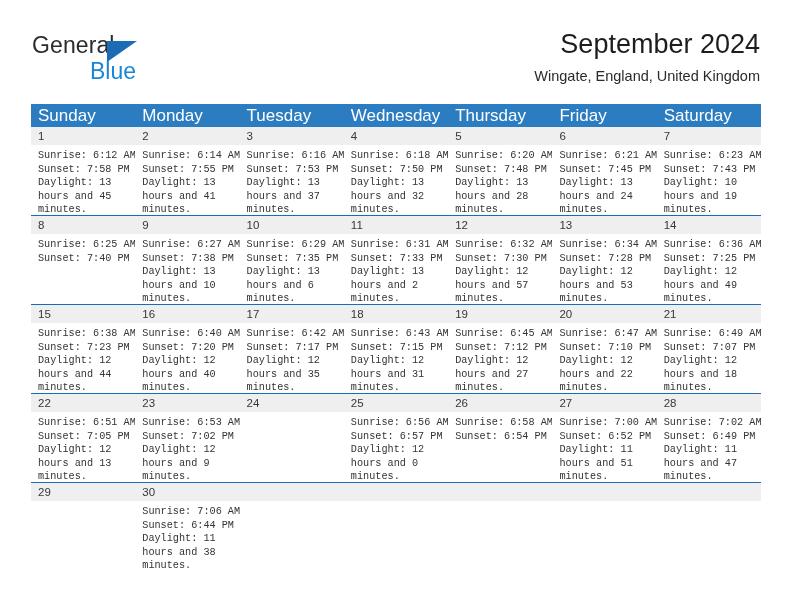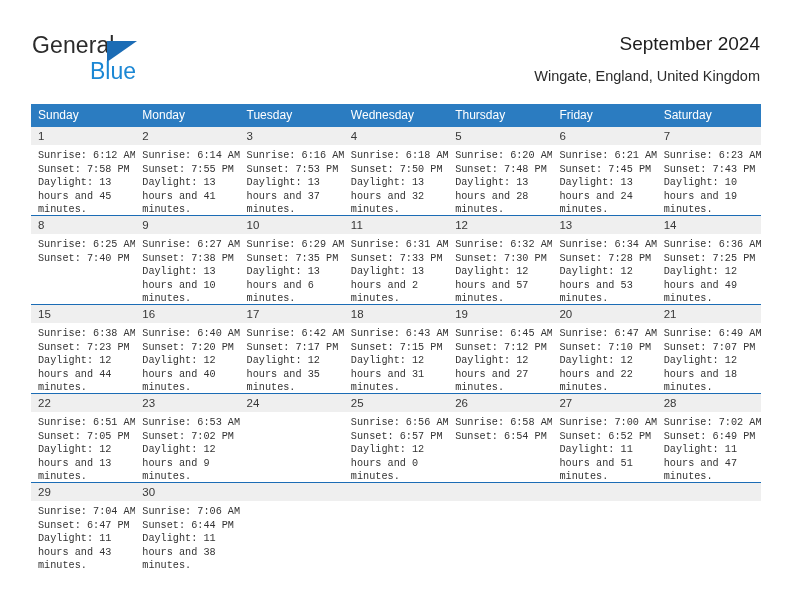--- a/index.html
+++ b/index.html
@@ -65,21 +65,21 @@
     line-height: 25px;
   }
 
   .title-block {
     position: absolute;
     right: 32px;
     top: 28px;
     text-align: right;
   }
   .cal-title {
-    font-size: 19px;
+    font-size: 27px;
     color: #1d1d1d;
     line-height: 32px;
     font-weight: normal;
     margin: 0;
     white-space: nowrap;
   }
   .cal-subtitle {
     font-size: 14.5px;
     color: #2b2b2b;
     line-height: 20px;
@@ -98,21 +98,21 @@
 
   .weekday-row {
     display: flex;
     width: 100%;
     background: #2b7cc1;
   }
   .weekday {
     flex: 1 1 0;
     box-sizing: border-box;
     padding: 4px 0 4px 7px;
-    font-size: 12px;
+    font-size: 17px;
     color: #ffffff;
     line-height: 15px;
     white-space: nowrap;
     overflow: hidden;
   }
 
   .week-row {
     display: flex;
     width: 100%;
     border-top: 1.6px solid #1b6cb5;
@@ -408,25 +408,20 @@
             <div class="day-body">
               <div>Sunrise: 7:02 AM</div>
               <div>Sunset: 6:49 PM</div>
               <div class="daylight-line">Daylight: 11 hours and 47 minutes.</div>
             </div>
           </div>
         </div>
         <div class="week-row">
           <div class="day-cell">
             <div class="day-number-band">29</div>
-            <div class="day-body">
-              <div>Sunrise: 7:04 AM</div>
-              <div>Sunset: 6:47 PM</div>
-              <div class="daylight-line">Daylight: 11 hours and 43 minutes.</div>
-            </div>
           </div>
           <div class="day-cell">
             <div class="day-number-band">30</div>
             <div class="day-body">
               <div>Sunrise: 7:06 AM</div>
               <div>Sunset: 6:44 PM</div>
               <div class="daylight-line">Daylight: 11 hours and 38 minutes.</div>
             </div>
           </div>
           <div class="day-cell empty">

